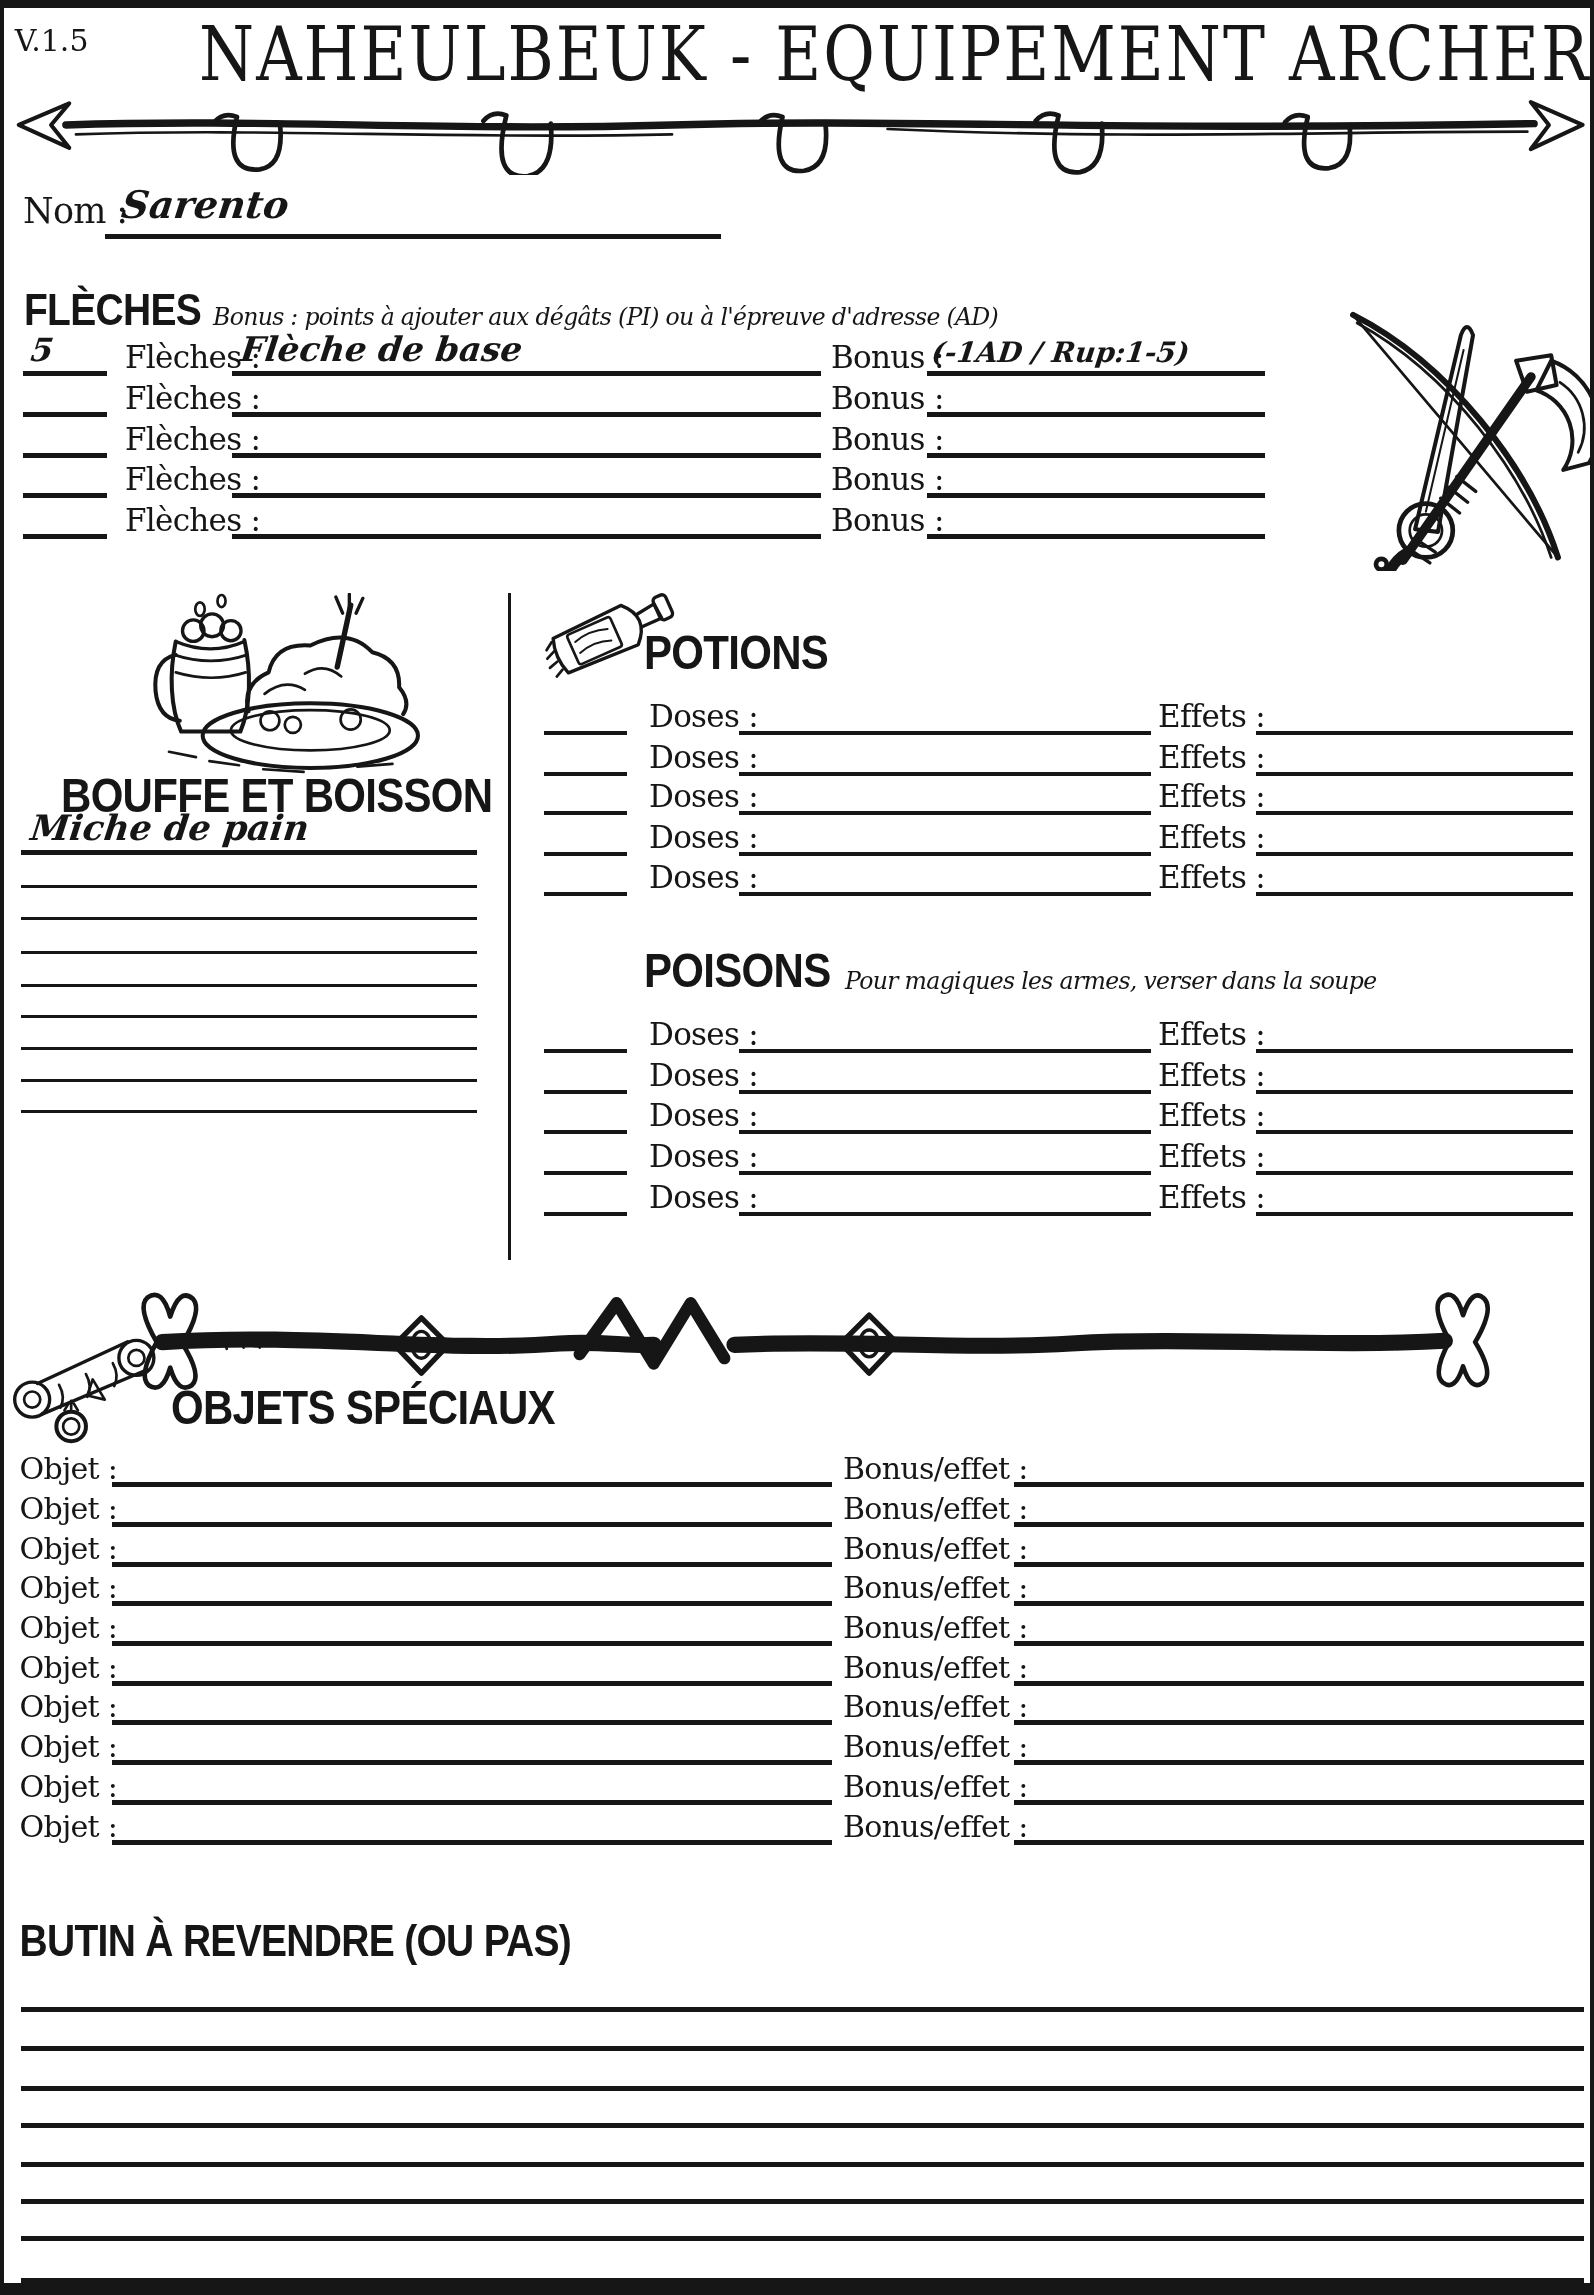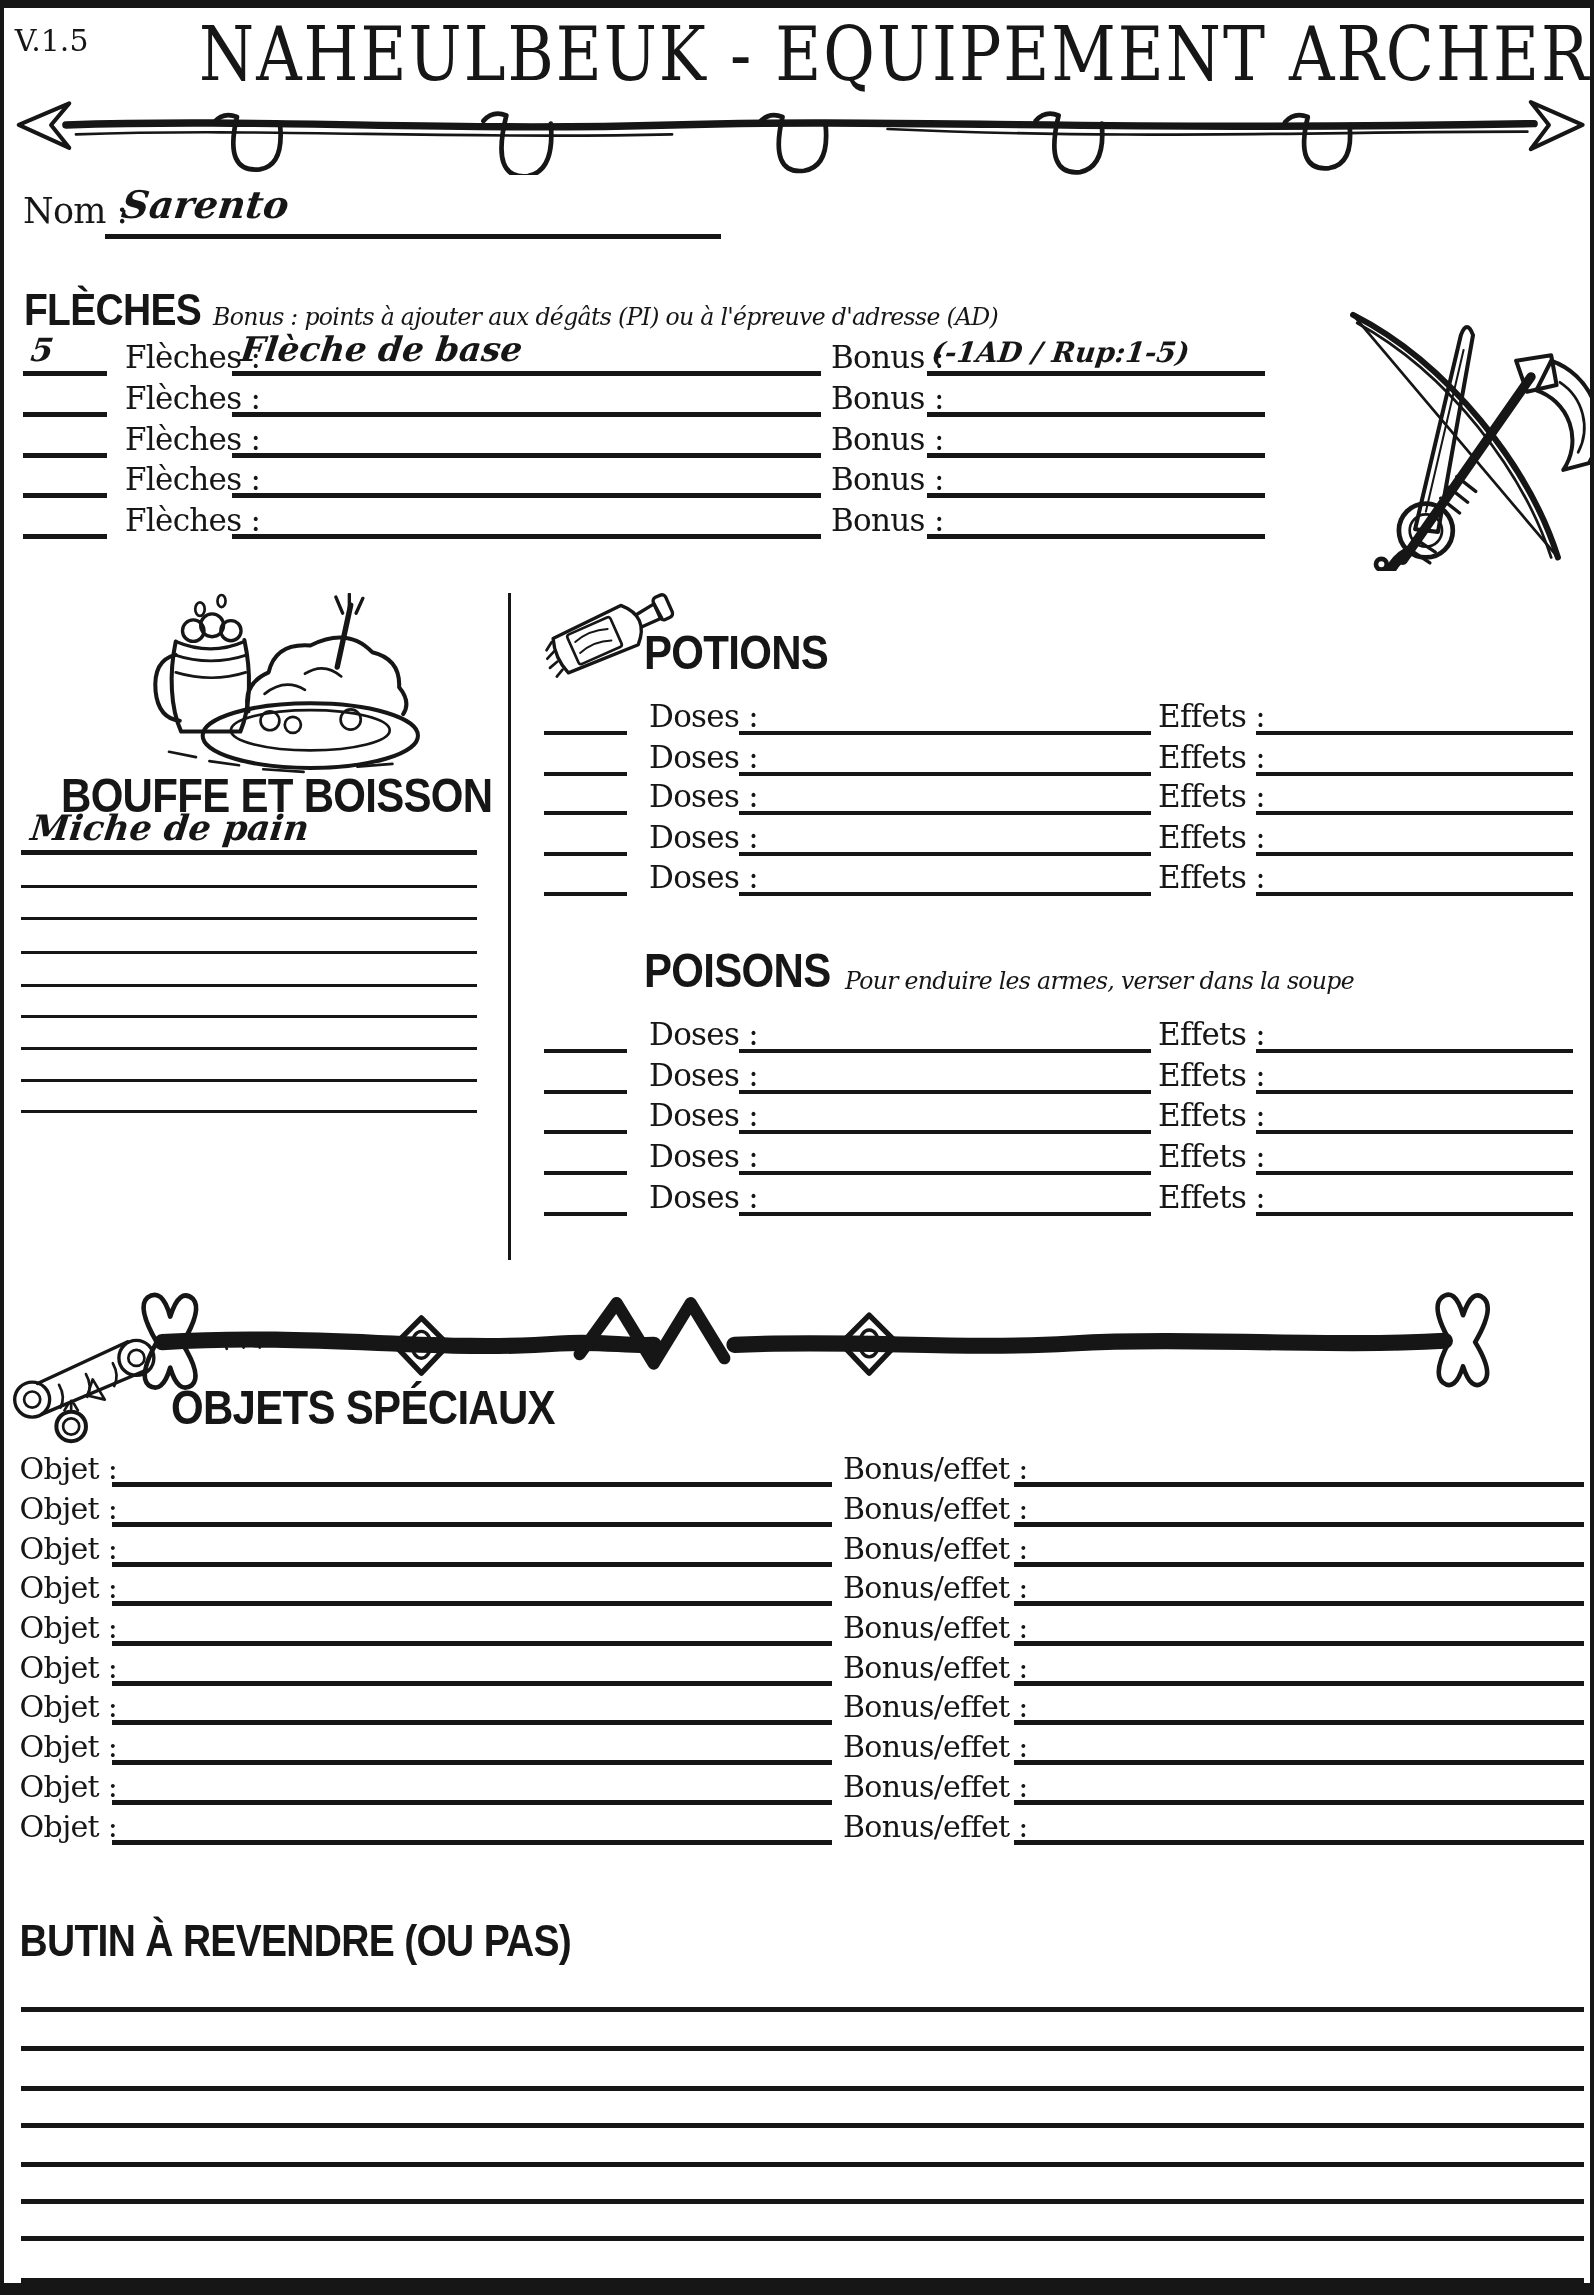--- a/index.html
+++ b/index.html
@@ -283,21 +283,21 @@
     <span class="hand" style="left:547px;"></span>
     <span class="lbl" style="left:645px;">Doses :</span>
     <div class="ln bline" style="left:735px;width:412px;height:4px;"></div>
     <span class="hand" style="left:744px;"></span>
     <span class="lbl" style="left:1154px;">Effets :</span>
     <div class="ln bline" style="left:1252px;width:317px;height:4px;"></div>
     <span class="hand" style="left:1261px;"></span>
   </div>
 
   <div class="abs h2" style="left:640px;top:943px;font-size:42px;">POISONS</div>
-  <div class="abs sub" style="left:841px;top:959px;">Pour enduire les armes, verser dans la soupe</div>
+  <div class="abs sub" style="left:841px;top:959px;">Pour magiques les armes, verser dans la soupe</div>
 
   <div class="row" style="top:1002px;">
     <div class="ln bline" style="left:540px;width:83px;height:4px;"></div>
     <span class="hand" style="left:547px;"></span>
     <span class="lbl" style="left:645px;">Doses :</span>
     <div class="ln bline" style="left:735px;width:412px;height:4px;"></div>
     <span class="hand" style="left:744px;"></span>
     <span class="lbl" style="left:1154px;">Effets :</span>
     <div class="ln bline" style="left:1252px;width:317px;height:4px;"></div>
     <span class="hand" style="left:1261px;"></span>

